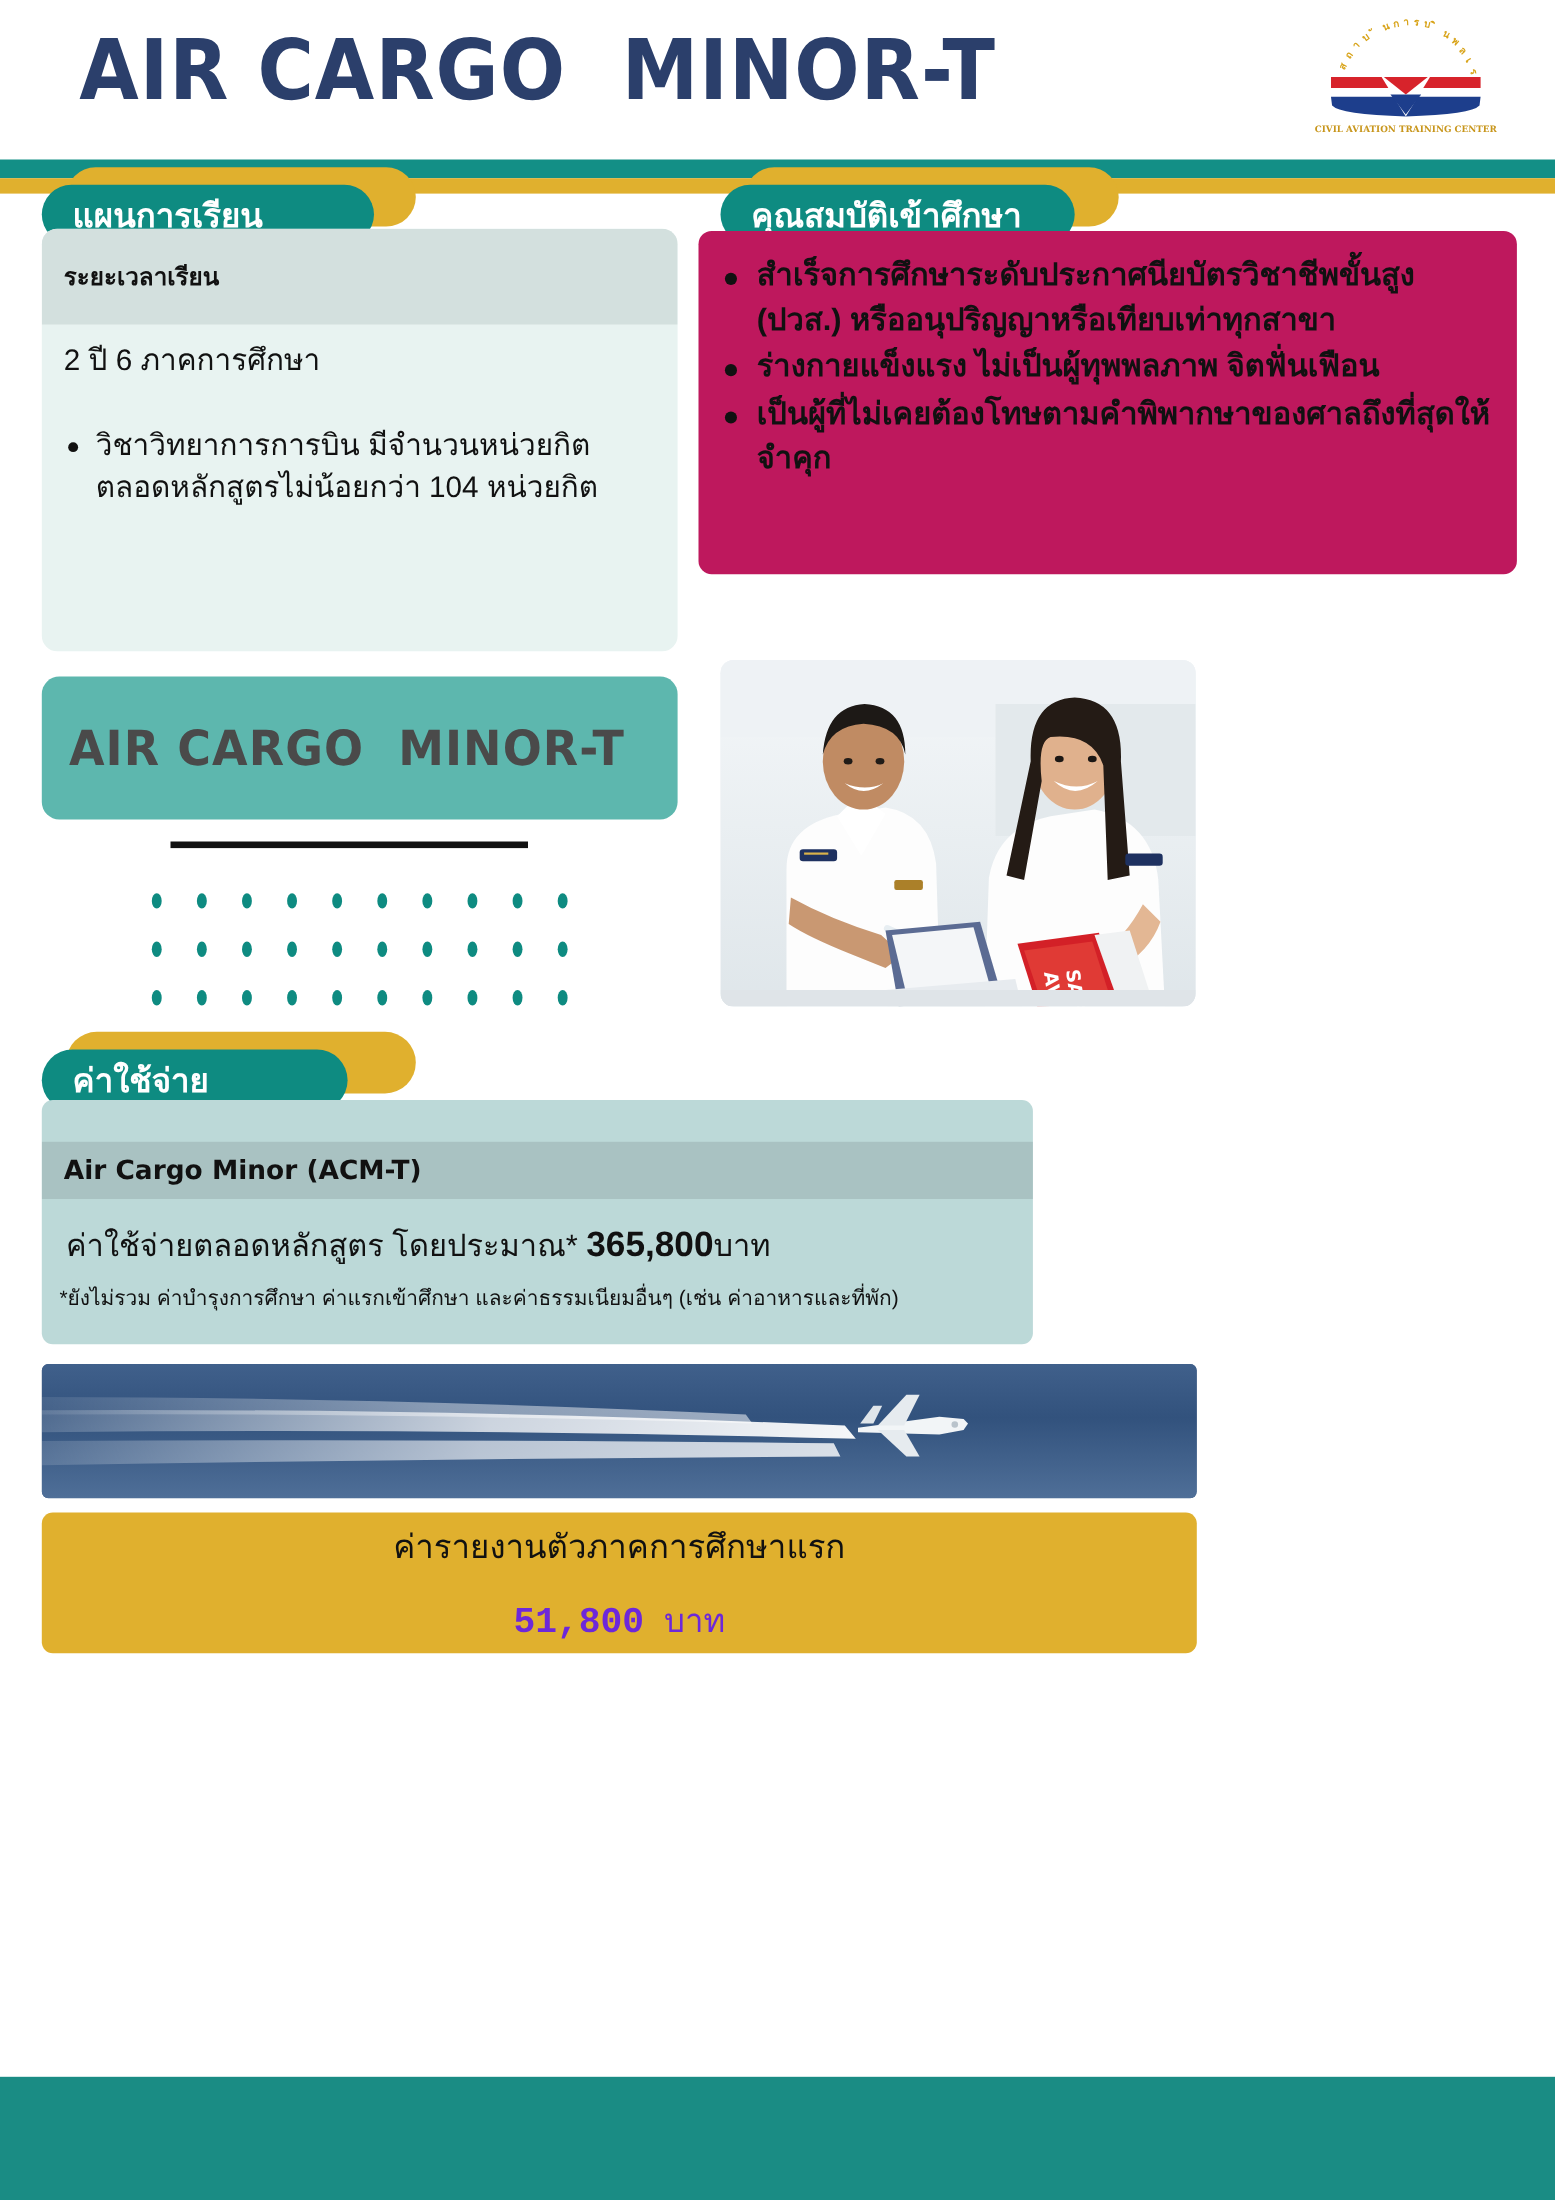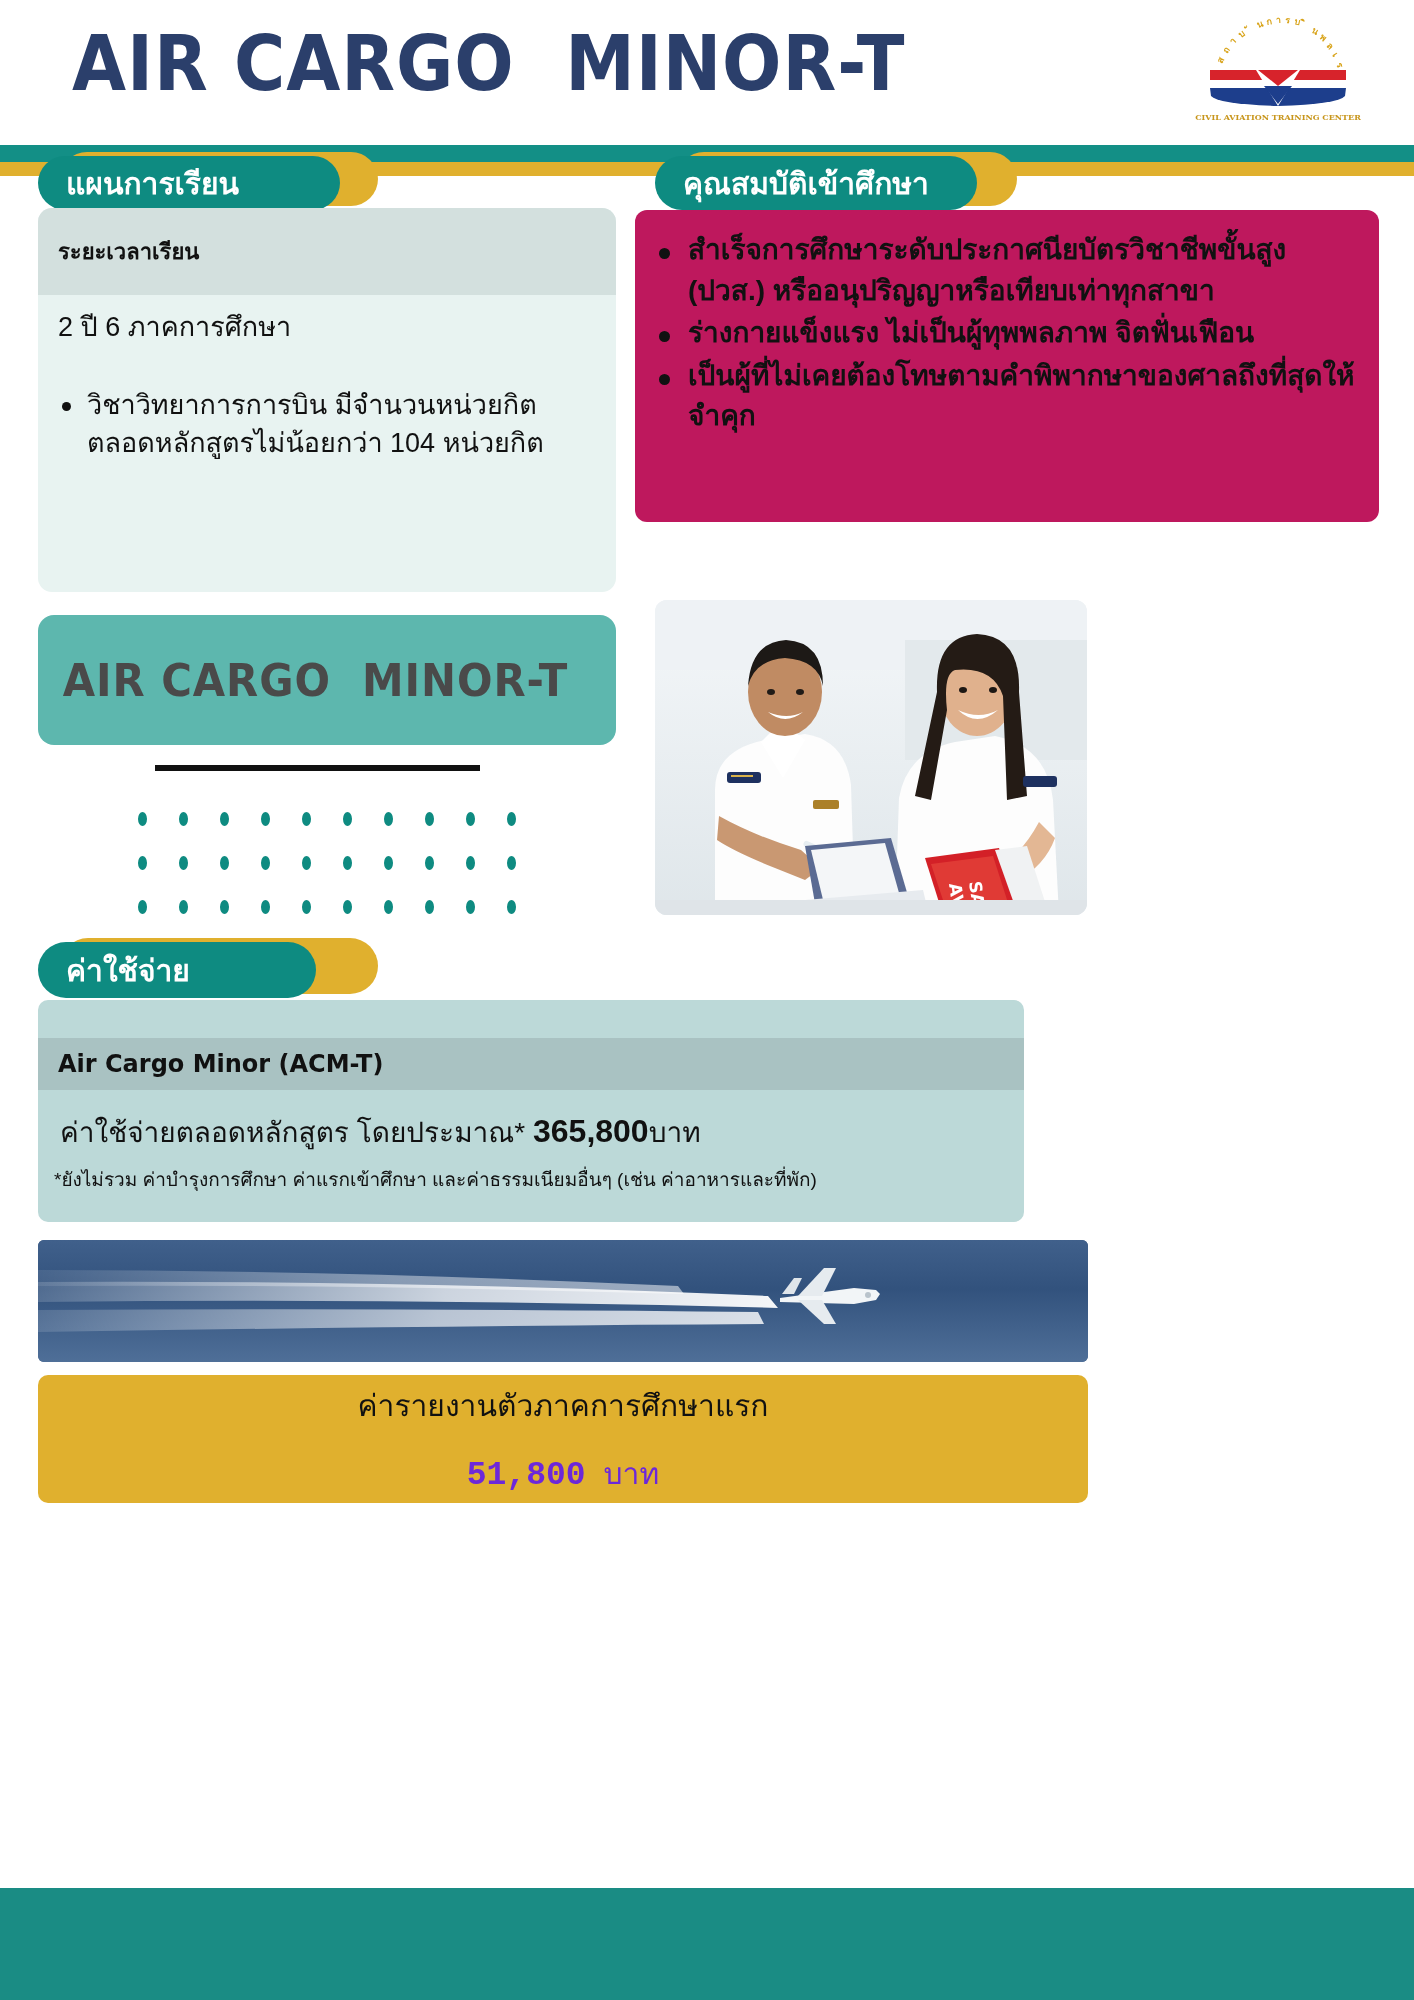--- a/index.html
+++ b/index.html
@@ -36,21 +36,21 @@
     background: #e0b02e;
   }
 
   
   .pill-wrap { position: absolute; }
   .pill-shadow {
     position: absolute; left: 22px; top: 0; height: 100%;
     border-radius: 50px; background: #e0b02e;
   }
   .pill {
-    position: absolute; left: 0; top: 4px; height: 100%;
+    position: absolute; left: 0; top: 16px; height: 100%;
     border-radius: 50px; background: #0e8b81;
     display: flex; align-items: center;
   }
   .pill-label {
     color: #ffffff; font-weight: 700; font-size: 30px;
     padding-left: 28px; white-space: nowrap;
     font-family: "DejaVu Sans", sans-serif;
   }
 
   
@@ -120,21 +120,21 @@
   
   .photo {
     position: absolute; left: 655px; top: 600px; width: 432px; height: 315px;
     border-radius: 12px; overflow: hidden;
     background: #e9eef1;
   }
   .photo svg { display: block; width: 100%; height: 100%; }
 
   
   .cost-card {
-    position: absolute; left: 38px; top: 1000px; width: 986px; height: 222px;
+    position: absolute; left: 38px; top: 1000px; width: 901px; height: 222px;
     background: #bcd9d8; border-radius: 10px; overflow: hidden;
   }
   .cost-title-band {
     background: #a9c2c2; padding: 12px 20px;
     font-size: 24px; font-weight: 800; color: #111;
     font-family: "DejaVu Sans", sans-serif;
     margin-top: 38px;
   }
   .cost-main {
     padding: 20px 20px 4px 22px;

